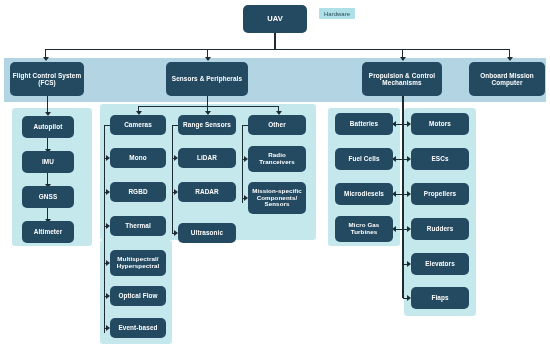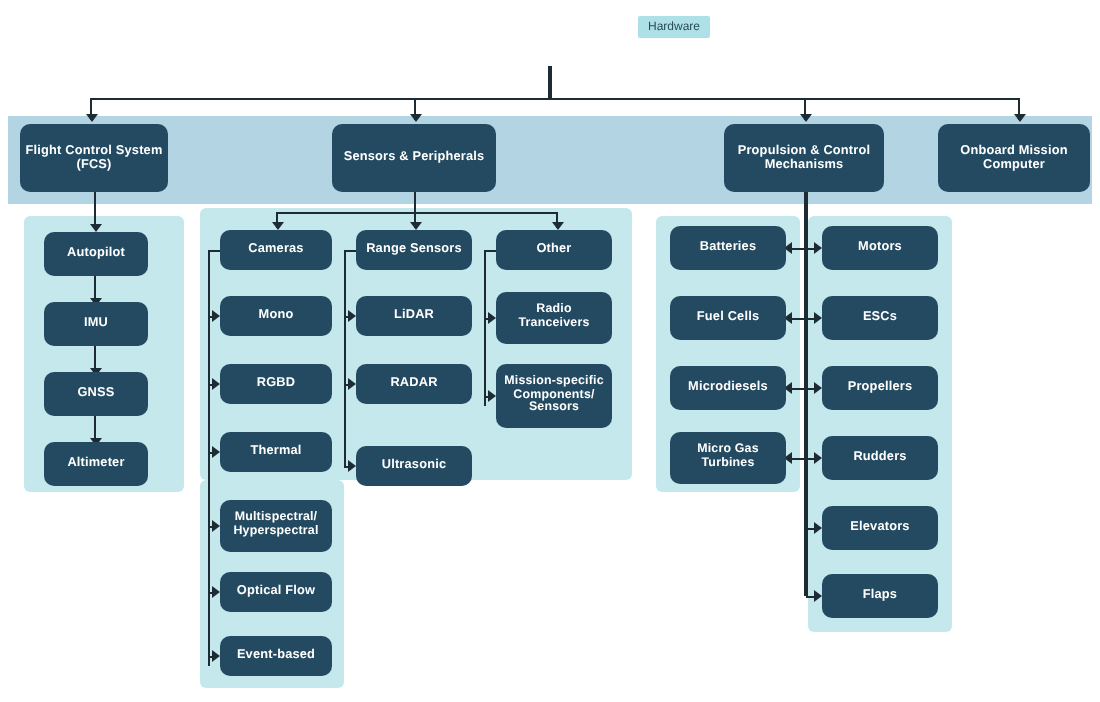--- a/index.html
+++ b/index.html
@@ -63,20 +63,21 @@
   <div class="band" style="left:4px;top:58px;width:542px;height:44px;"></div>
 
   <div class="panel" style="left:12px;top:108px;width:80px;height:138px;"></div>
 
   <div class="panel" style="left:100px;top:104px;width:216px;height:136px;"></div>
   <div class="panel" style="left:100px;top:240px;width:72px;height:104px;"></div>
 
   <div class="panel" style="left:328px;top:108px;width:72px;height:138px;"></div>
   <div class="panel" style="left:404px;top:108px;width:72px;height:208px;"></div>
 
+  <div class="node root" style="left:243px;top:5px;width:64px;height:28px;">UAV</div>
 
   <div class="badge" style="left:319px;top:8px;width:36px;height:11px;">Hardware</div>
 
   <div class="ln lnv" style="left:274.4px;top:33px;height:16px;"></div>
 
   <div class="ln lnh" style="left:45px;top:48.5px;width:465px;"></div>
 
   <div class="ln lnv" style="left:45px;top:48.5px;height:11px;"></div>
   <div class="arw arw-d" style="left:42.6px;top:57px;"></div>
 

